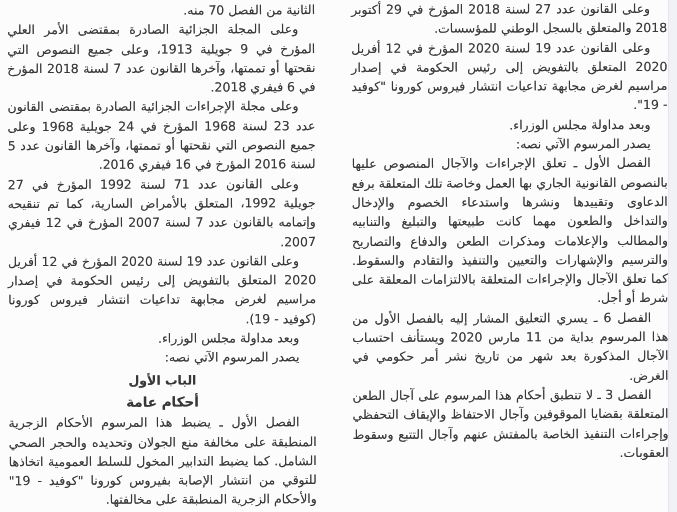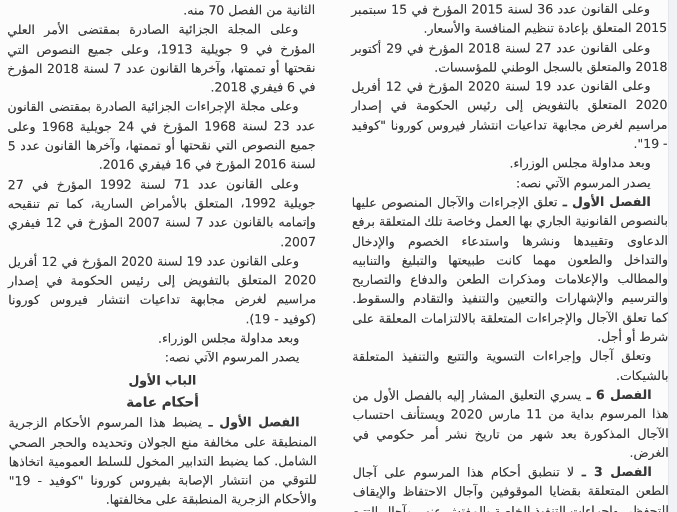--- a/index.html
+++ b/index.html
@@ -44,36 +44,34 @@
   .column p { margin: 0; }
   p.paragraph { text-indent: 17px; }
   p.no-indent { text-indent: 0; }
   p.heading, p.heading-lg {
     text-align: center;
     text-indent: 0;
     font-weight: bold;
     margin: 3px 0 1px 0;
   }
   p.heading-lg { font-size: 13.5px; }
-  .lead { font-weight: bold; }
+  .lead { font-weight: normal; }
   .clip-top { margin-top: -9px; }
 </style>
 </head>
 <body>
 
 <div class="page">
   <div class="content">
     <div class="column col-first">
-        <p class="paragraph clip-top">وعلى القانون عدد 36 لسنة 2015 المؤرخ في 15 سبتمبر 2015 المتعلق بإعادة تنظيم المنافسة والأسعار.</p>
         <p class="paragraph">وعلى القانون عدد 27 لسنة 2018 المؤرخ في 29 أكتوبر 2018 والمتعلق بالسجل الوطني للمؤسسات.</p>
         <p class="paragraph">وعلى القانون عدد 19 لسنة 2020 المؤرخ في 12 أفريل 2020 المتعلق بالتفويض إلى رئيس الحكومة في إصدار مراسيم لغرض مجابهة تداعيات انتشار فيروس كورونا "كوفيد - 19".</p>
         <p class="paragraph">وبعد مداولة مجلس الوزراء.</p>
         <p class="paragraph">يصدر المرسوم الآتي نصه:</p>
         <p class="paragraph"><b class="lead">الفصل الأول ـ </b>تعلق الإجراءات والآجال المنصوص عليها بالنصوص القانونية الجاري بها العمل وخاصة تلك المتعلقة برفع الدعاوى وتقييدها ونشرها واستدعاء الخصوم والإدخال والتداخل والطعون مهما كانت طبيعتها والتبليغ والتنابيه والمطالب والإعلامات ومذكرات الطعن والدفاع والتصاريح والترسيم والإشهارات والتعيين والتنفيذ والتقادم والسقوط. كما تعلق الآجال والإجراءات المتعلقة بالالتزامات المعلقة على شرط أو أجل.</p>
-        <p class="paragraph">وتعلق آجال وإجراءات التسوية والتتبع والتنفيذ المتعلقة بالشيكات.</p>
         <p class="paragraph"><b class="lead">الفصل 6 ـ </b>يسري التعليق المشار إليه بالفصل الأول من هذا المرسوم بداية من 11 مارس 2020 ويستأنف احتساب الآجال المذكورة بعد شهر من تاريخ نشر أمر حكومي في الغرض.</p>
         <p class="paragraph"><b class="lead">الفصل 3 ـ </b>لا تنطبق أحكام هذا المرسوم على آجال الطعن المتعلقة بقضايا الموقوفين وآجال الاحتفاظ والإيقاف التحفظي وإجراءات التنفيذ الخاصة بالمفتش عنهم وآجال التتبع وسقوط العقوبات.</p>
       </div>
     <div class="column col-second">
         <p class="paragraph no-indent">الثانية من الفصل 70 منه.</p>
         <p class="paragraph">وعلى المجلة الجزائية الصادرة بمقتضى الأمر العلي المؤرخ في 9 جويلية 1913، وعلى جميع النصوص التي نقحتها أو تممتها، وآخرها القانون عدد 7 لسنة 2018 المؤرخ في 6 فيفري 2018.</p>
         <p class="paragraph">وعلى مجلة الإجراءات الجزائية الصادرة بمقتضى القانون عدد 23 لسنة 1968 المؤرخ في 24 جويلية 1968 وعلى جميع النصوص التي نقحتها أو تممتها، وآخرها القانون عدد 5 لسنة 2016 المؤرخ في 16 فيفري 2016.</p>
         <p class="paragraph">وعلى القانون عدد 71 لسنة 1992 المؤرخ في 27 جويلية 1992، المتعلق بالأمراض السارية، كما تم تنقيحه وإتمامه بالقانون عدد 7 لسنة 2007 المؤرخ في 12 فيفري 2007.</p>
         <p class="paragraph">وعلى القانون عدد 19 لسنة 2020 المؤرخ في 12 أفريل 2020 المتعلق بالتفويض إلى رئيس الحكومة في إصدار مراسيم لغرض مجابهة تداعيات انتشار فيروس كورونا (كوفيد - 19).</p>
         <p class="paragraph">وبعد مداولة مجلس الوزراء.</p>

